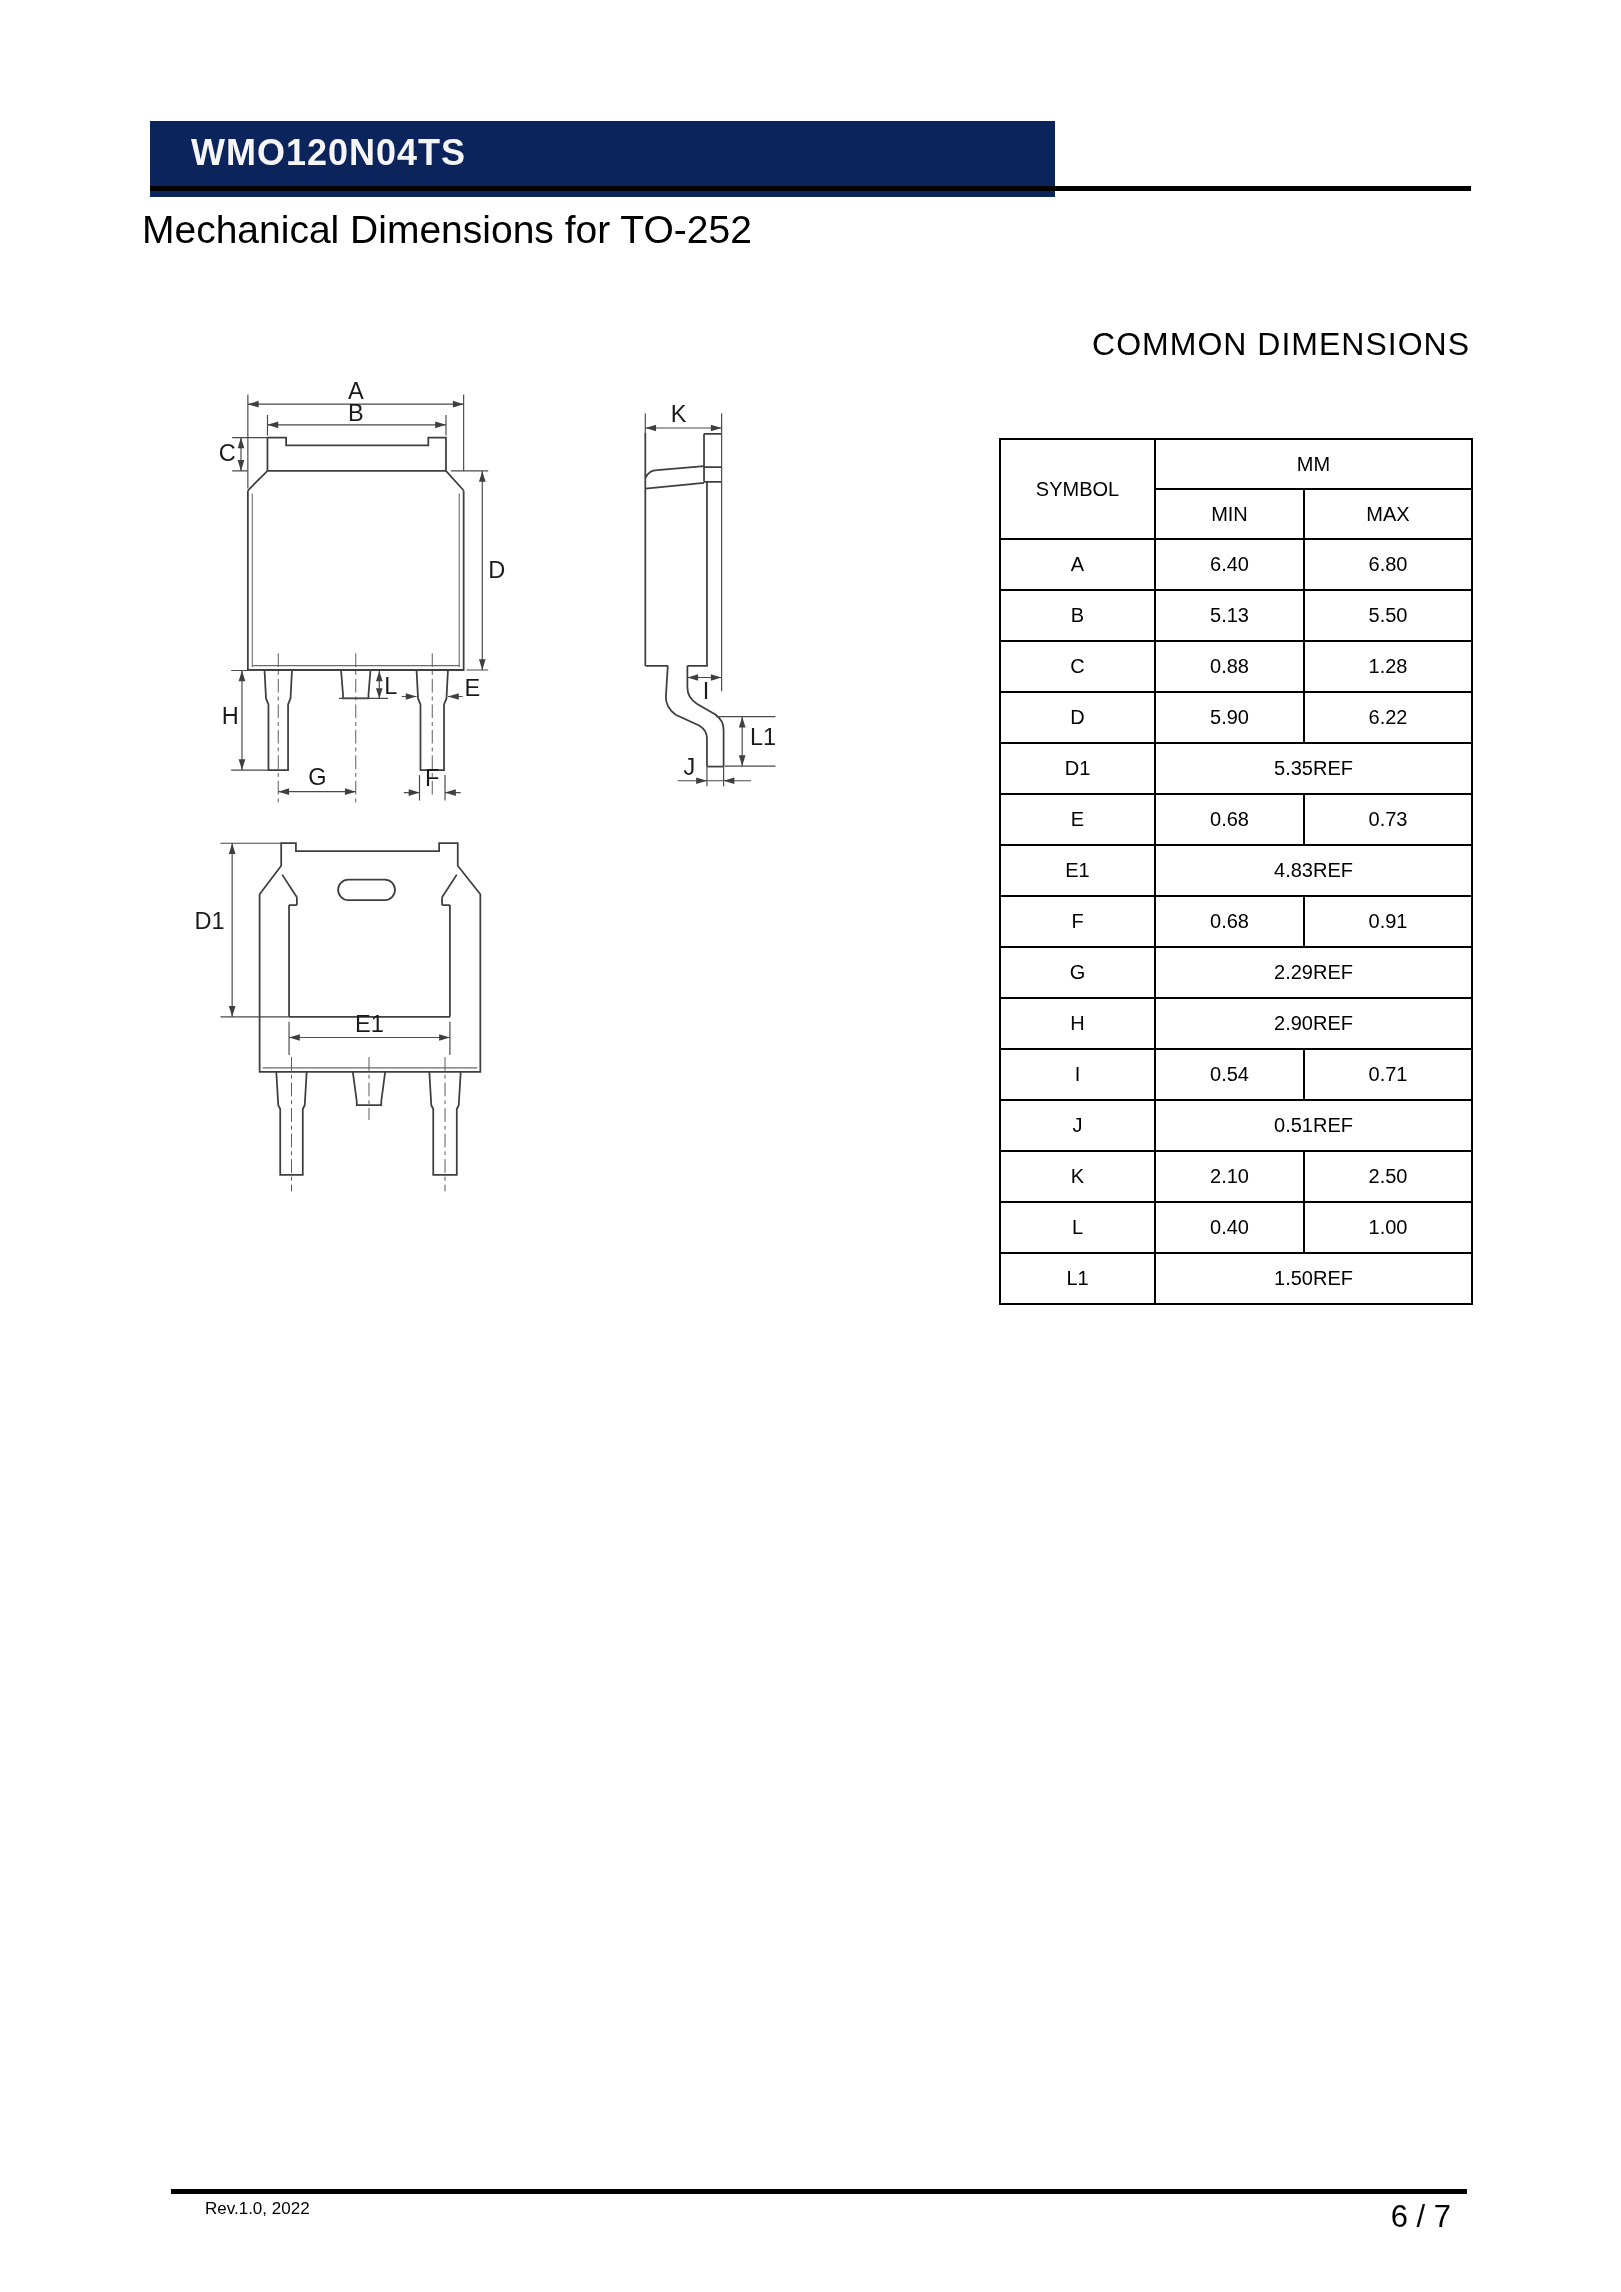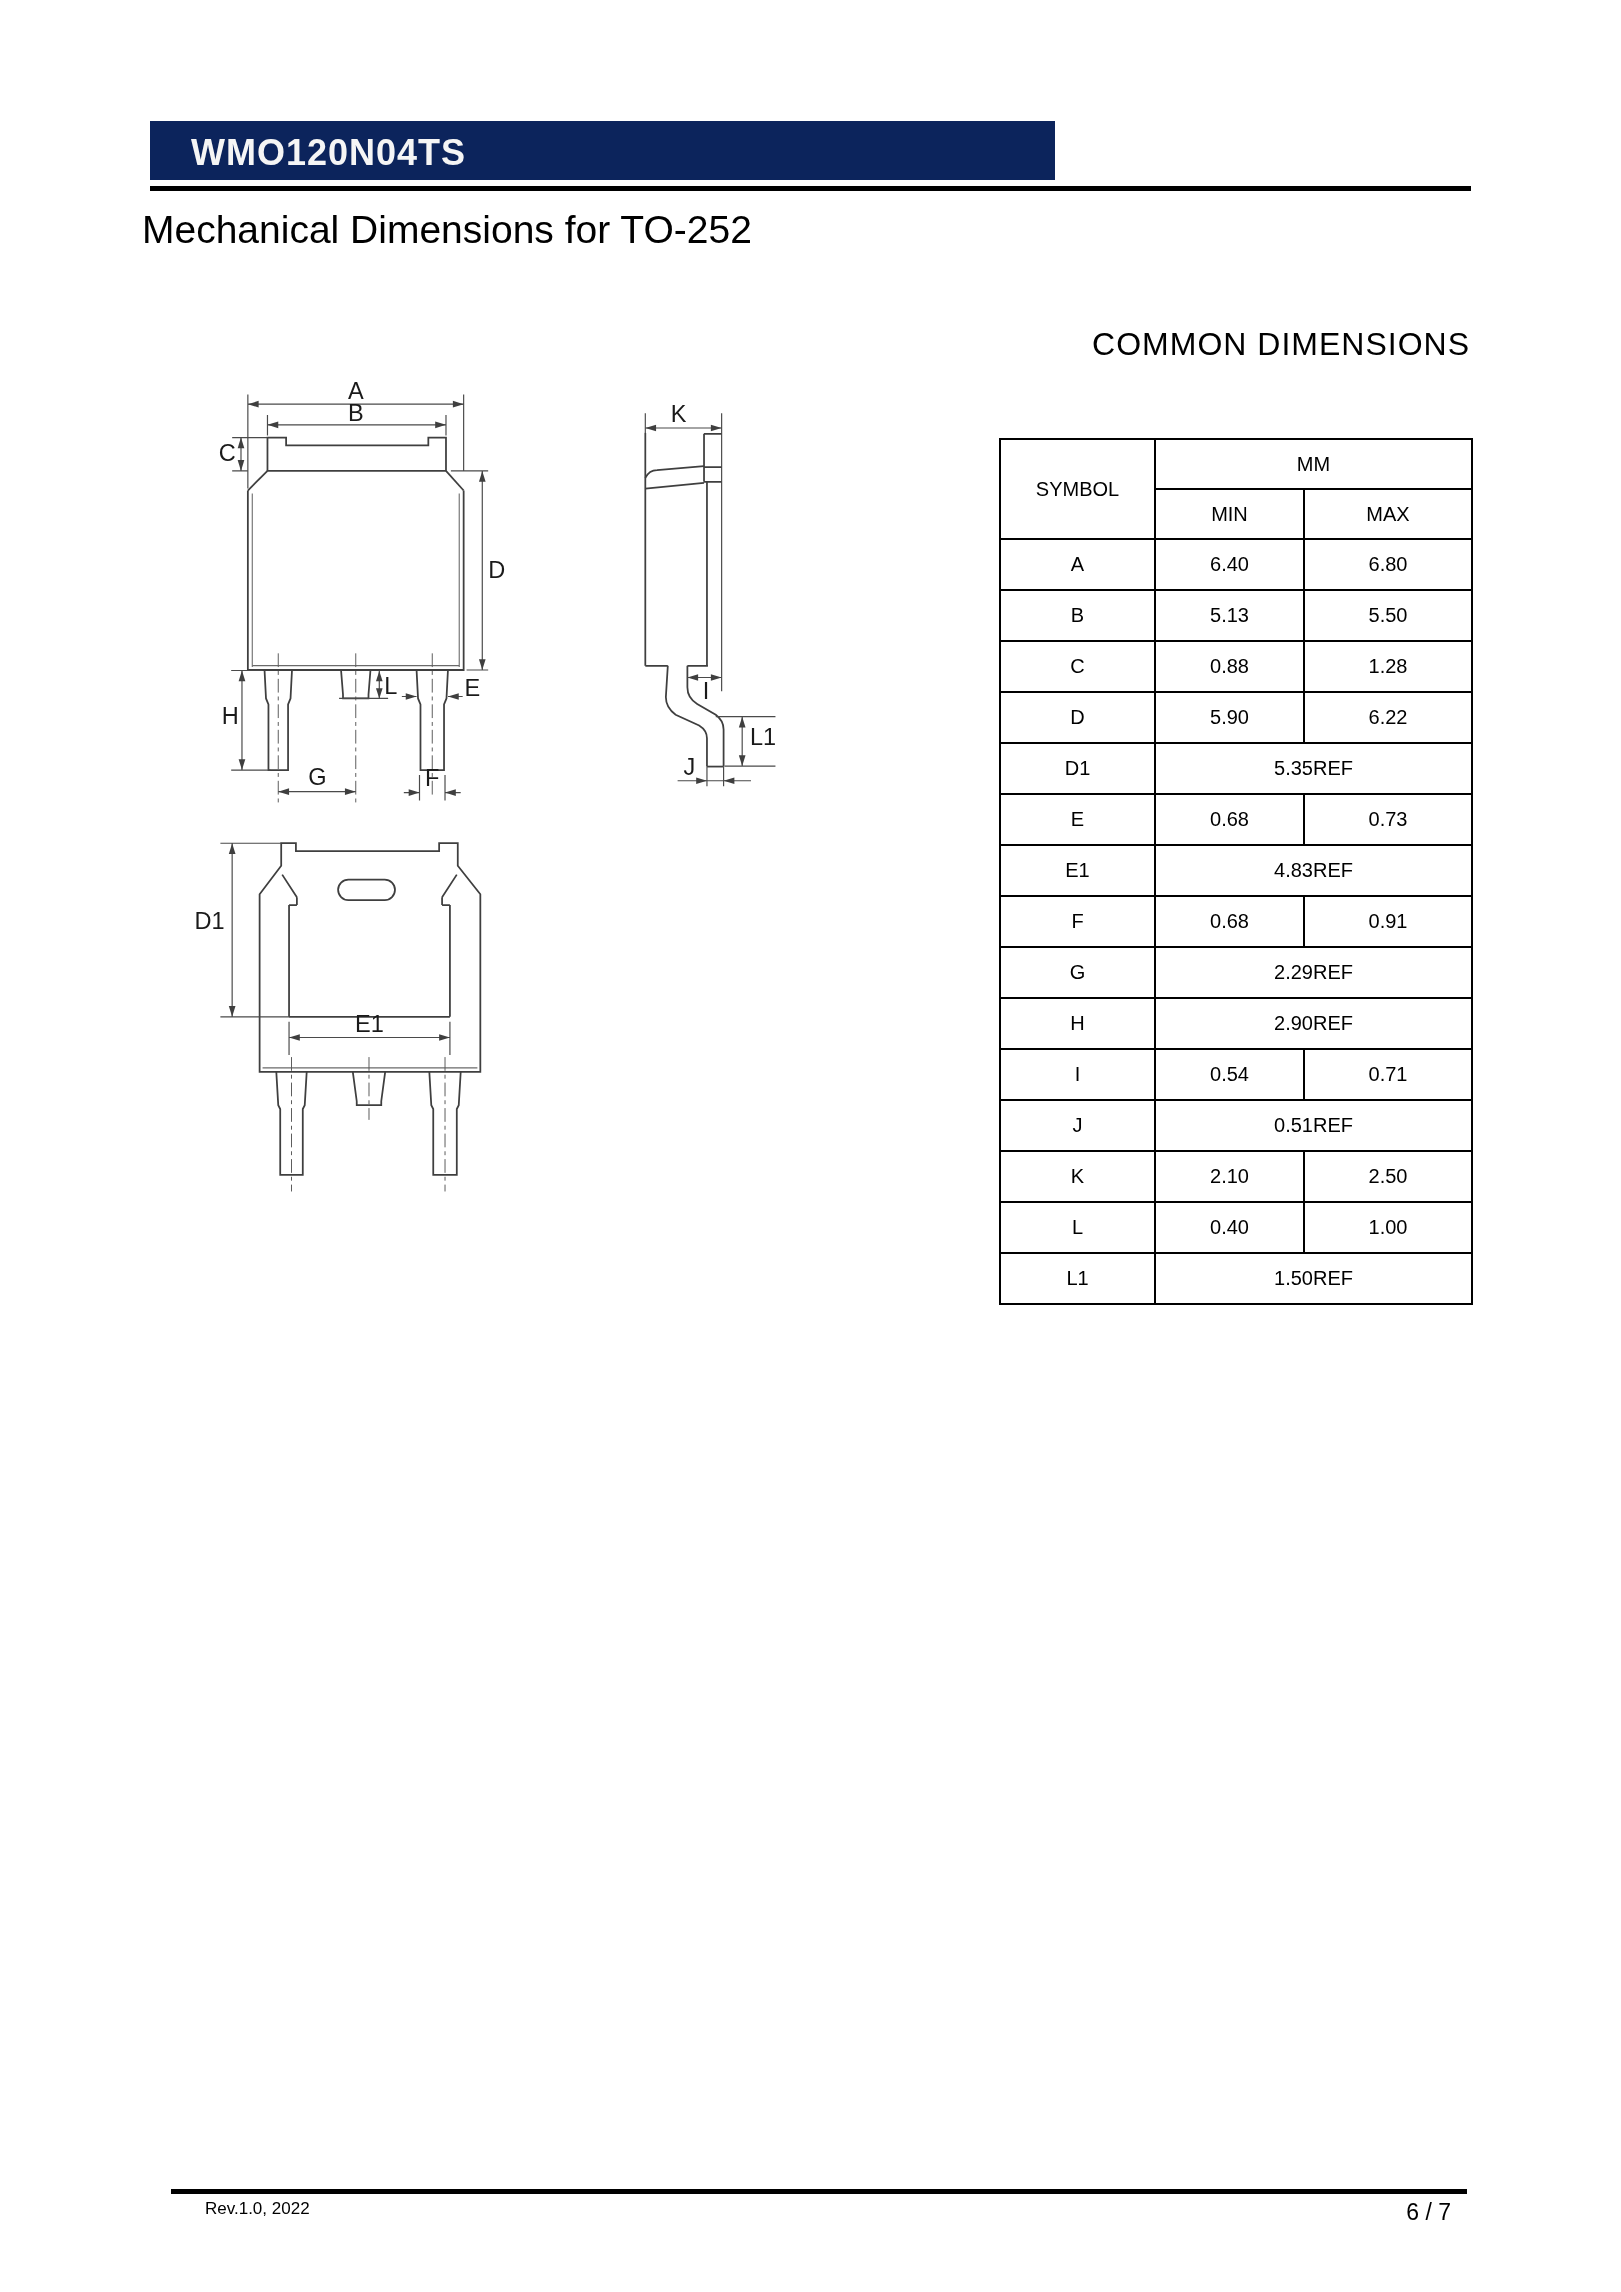--- a/index.html
+++ b/index.html
@@ -2,21 +2,21 @@
 <html><head>
 <meta charset="utf-8">
 <style>
   html,body{margin:0;padding:0;background:#e8e8e8;}
   .page{
     position:relative;width:1621px;height:2293px;background:#ffffff;
     font-family:"Liberation Sans", sans-serif;color:#000;overflow:hidden;
     margin:0 auto;
   }
   .title-bar{
-    position:absolute;left:150px;top:121px;width:905px;height:59px;
+    position:absolute;left:150px;top:121px;width:905px;height:76px;
     background:#0c245c;color:#f5f5f5;font-size:36px;font-weight:bold;
     line-height:63px;padding-left:41px;box-sizing:border-box;letter-spacing:1px;
   }
   .title-rule{position:absolute;left:150px;top:186px;width:1321px;height:4.9px;background:#000;}
   .section-heading{position:absolute;left:142px;top:208px;font-size:39px;font-weight:normal;}
   .common-title{position:absolute;left:999px;top:326px;width:471px;text-align:right;font-size:32px;letter-spacing:1px;}
   table.dim-table{
     position:absolute;left:999px;top:438px;border-collapse:collapse;table-layout:fixed;
     font-size:20px;border:2.9px solid #000;
   }
@@ -28,21 +28,21 @@
   tr.hrow{height:50px;} tr.drow{height:51px;}
   .drawing{position:absolute;}
   .ol{fill:none;stroke:#3f3f3f;stroke-width:1.8;stroke-linejoin:miter;}
   .thin{fill:none;stroke:#6a6a6a;stroke-width:1.1;}
   .dim{fill:none;stroke:#4a4a4a;stroke-width:1.2;}
   .cl{fill:none;stroke:#5a5a5a;stroke-width:1;stroke-dasharray:14 4 4 4;}
   .ah{fill:#3f3f3f;stroke:none;}
   text.dl{font-family:"Liberation Sans",sans-serif;font-size:24px;fill:#1a1a1a;}
   .footer-rule{position:absolute;left:171px;top:2189px;width:1296px;height:4.9px;background:#000;}
   .footer-rev{position:absolute;left:205px;top:2199px;font-size:17px;}
-  .footer-page{position:absolute;left:1255px;top:2199px;width:196px;text-align:right;font-size:23px;}
+  .footer-page{position:absolute;left:1255px;top:2199px;width:196px;text-align:right;font-size:31px;}
 </style>
 </head>
 <body>
 
 <div class="page">
 
   <div class="title-bar" style="background: rgb(12, 36, 92);">
     <span>WMO120N04TS</span>
   </div>
   <div class="title-rule"></div>

